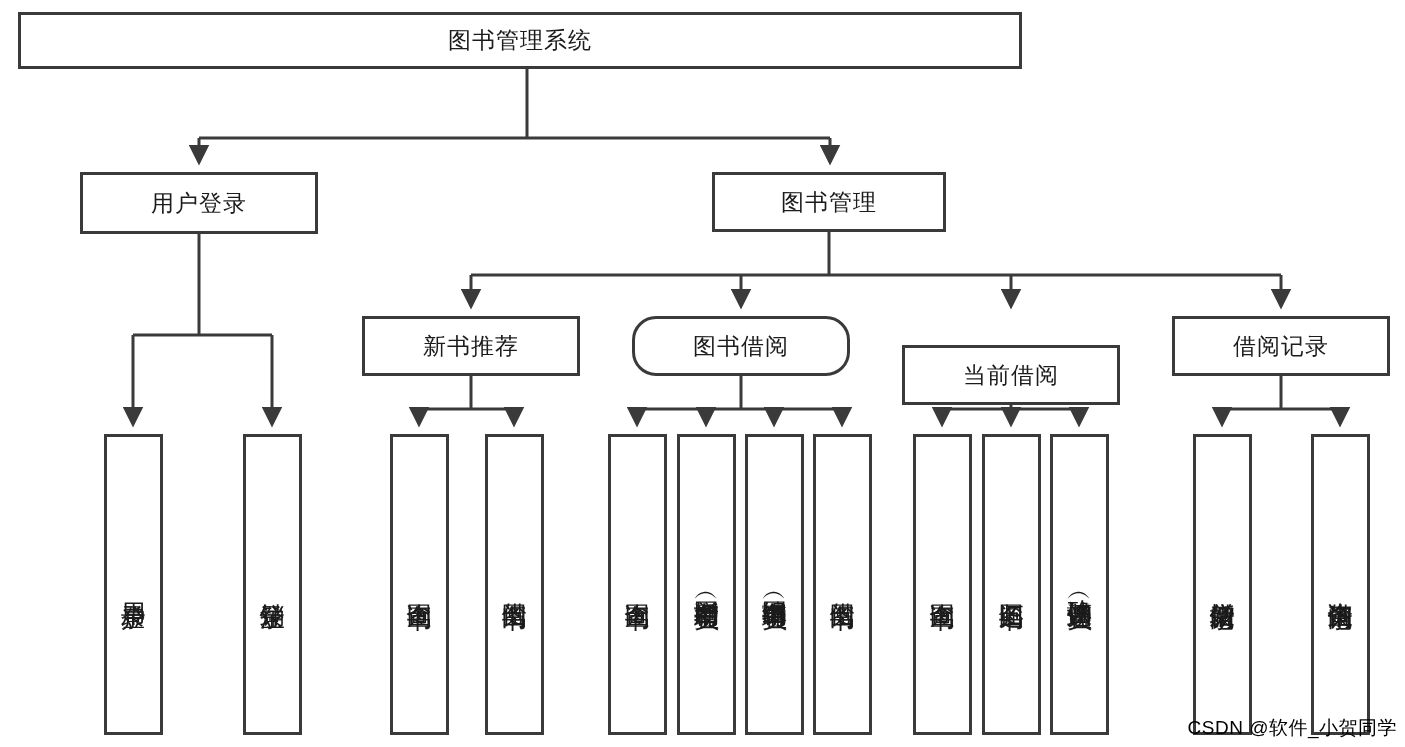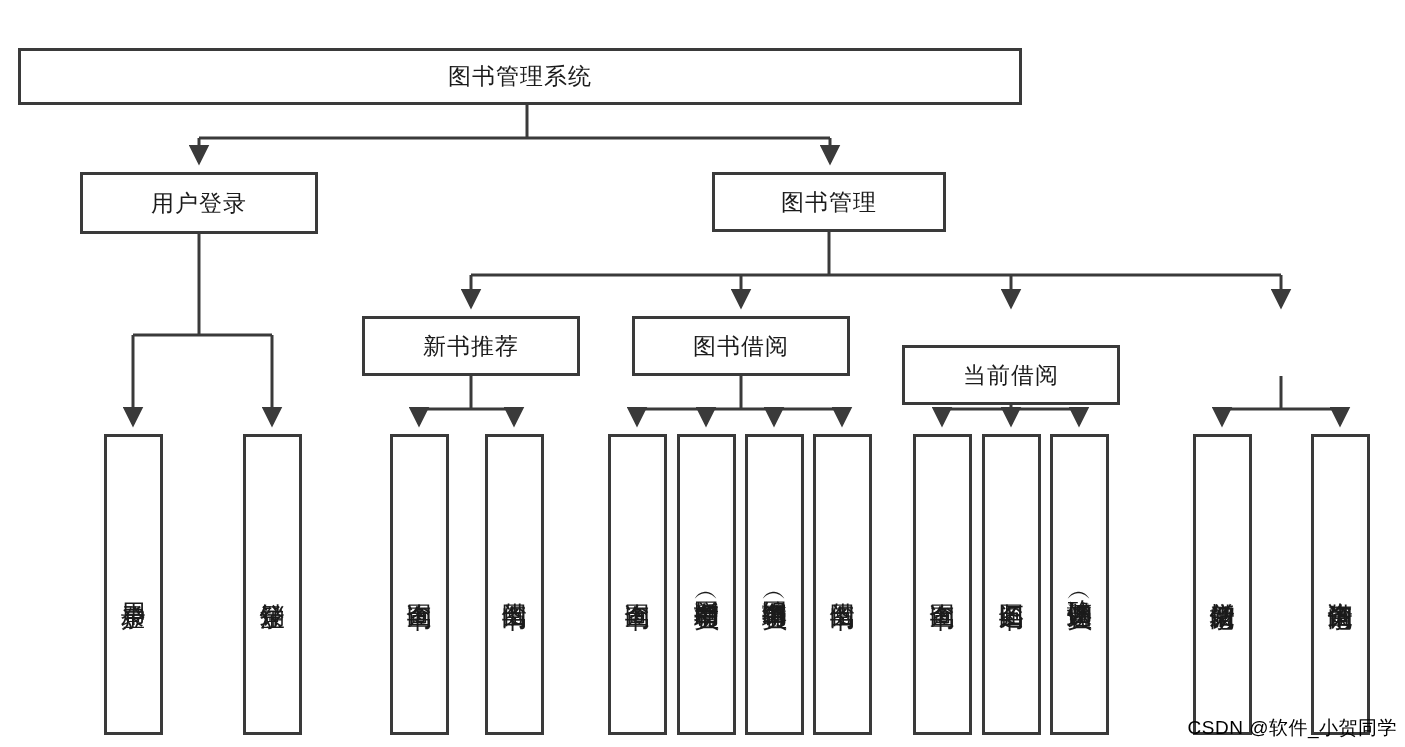--- a/index.html
+++ b/index.html
@@ -114,39 +114,42 @@
       <path d="M 1011 409 L 1011 424" marker-end="url(#arrow)"></path>
       <path d="M 1079 409 L 1079 424" marker-end="url(#arrow)"></path>
 
       <path d="M 1281 376 L 1281 409"></path>
       <path d="M 1222 409 L 1340 409"></path>
       <path d="M 1222 409 L 1222 424" marker-end="url(#arrow)"></path>
       <path d="M 1340 409 L 1340 424" marker-end="url(#arrow)"></path>
     </g>
   </svg>
 
-  <div class="node horiz" style="left:18px;top:12px;width:1004px;height:57px;margin-top:36px;">
+  <div class="node horiz" style="left:18px;top:12px;width:1004px;height:57px;">
     <span class="node-label">图书管理系统</span>
   </div>
 
   <div class="node horiz" style="left:80px;top:172px;width:238px;height:62px;">
     <span class="node-label">用户登录</span>
   </div>
   <div class="node horiz" style="left:362px;top:316px;width:218px;height:60px;">
     <span class="node-label">新书推荐</span>
   </div>
 
   <div class="node horiz" style="left:712px;top:172px;width:234px;height:60px;">
     <span class="node-label">图书管理</span>
   </div>
-  <div class="node horiz" style="left:632px;top:316px;width:218px;height:60px;">
+  <div class="node horiz" style="left:632px;top:316px;width:218px;height:60px;border-radius:24px;">
     <span class="node-label">图书借阅</span>
   </div>
   <div class="node horiz" style="left:902px;top:316px;width:218px;height:60px;margin-top:29px;">
     <span class="node-label">当前借阅</span>
+  </div>
+  <div class="node horiz" style="left:1172px;top:316px;width:218px;height:60px;">
+    <span class="node-label">借阅记录</span>
   </div>
 
   <div class="node vert" style="left:104px;top:434px;width:59px;height:301px;">
     <span class="node-label">用户登录</span>
   </div>
   <div class="node vert" style="left:243px;top:434px;width:59px;height:301px;">
     <span class="node-label">注销登录</span>
   </div>
   <div class="node vert" style="left:390px;top:434px;width:59px;height:301px;">
     <span class="node-label">查询图书</span>

